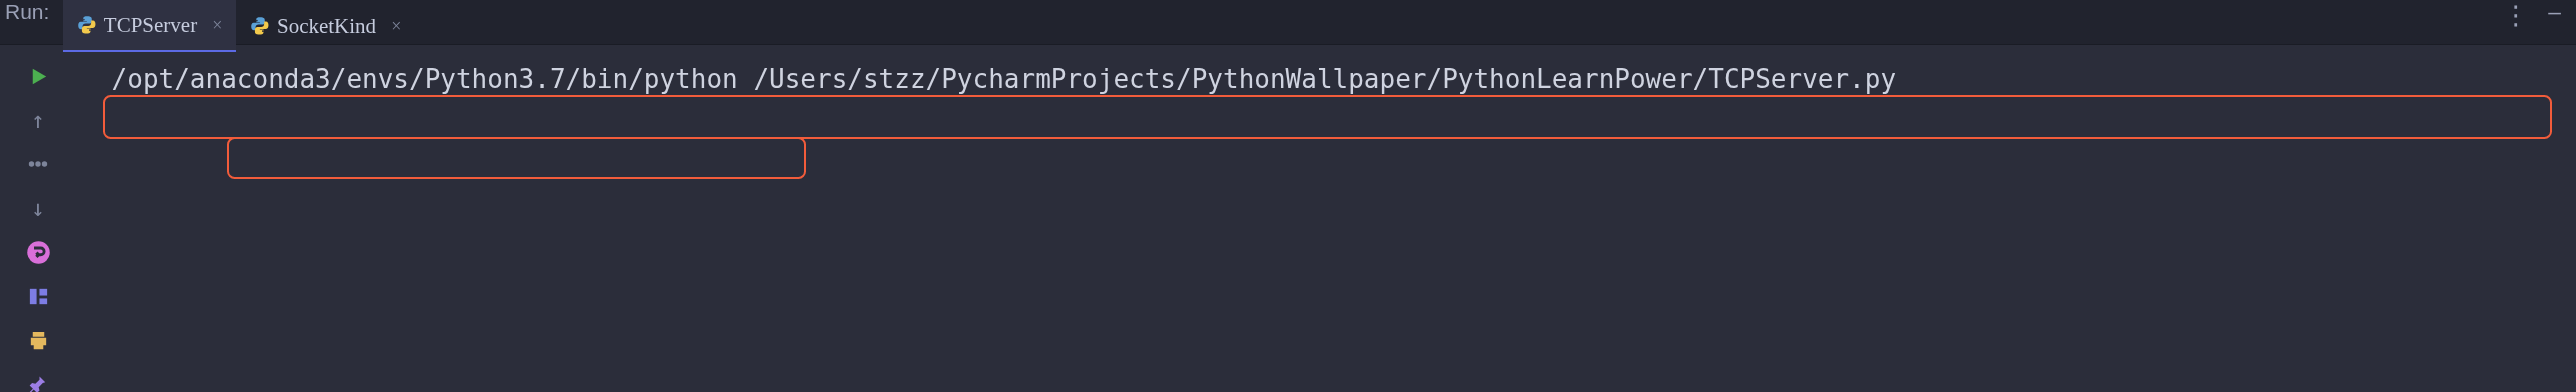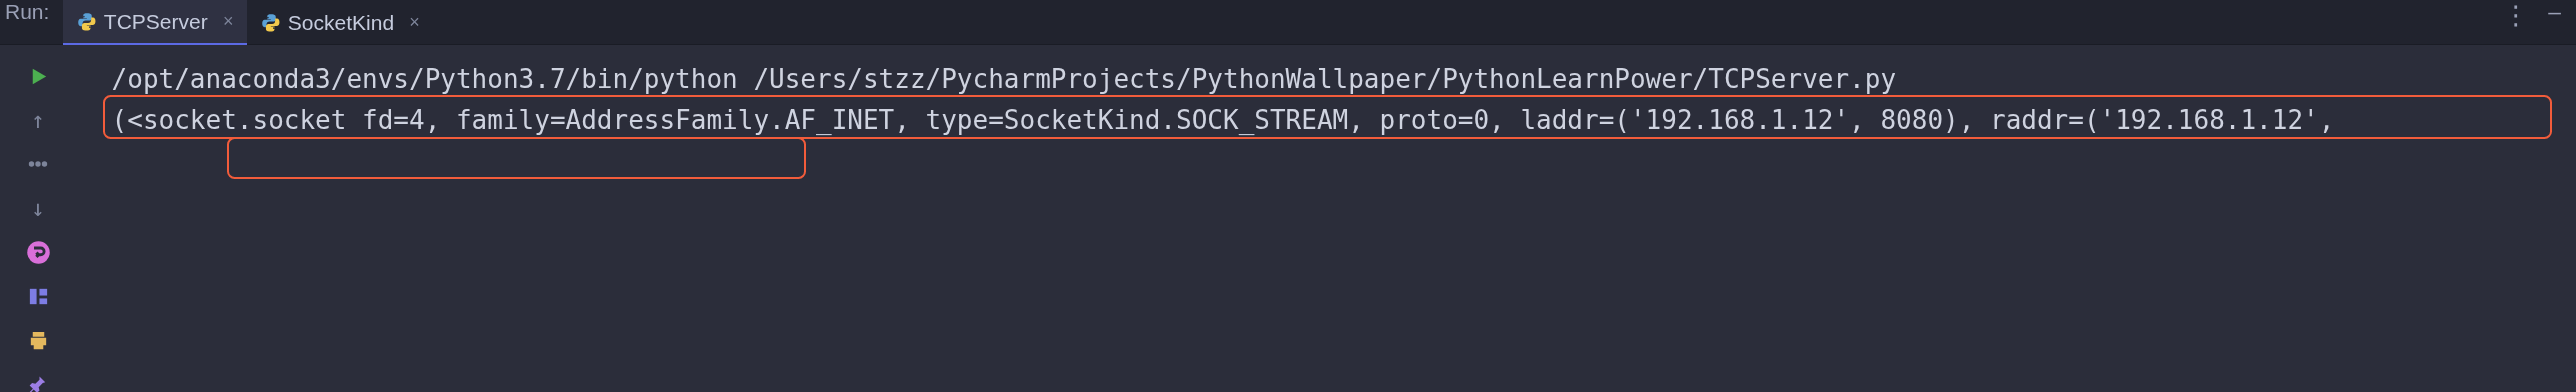--- a/index.html
+++ b/index.html
@@ -1,20 +1,20 @@
 <!DOCTYPE html>
 <html style="font-size:12px"><head>
 <meta charset="utf-8">
 <style>
   * { margin: 0; padding: 0; box-sizing: border-box; }
   html, body { width: 2576px; height: 392px; background: #2b2d3a; font-family: "Menlo", "Consolas", monospace; }
   .root { display: flex; flex-direction: column; width: 100%; height: 100%; }
   .tabbar { display: flex; height: 45px; background: #21232e; border-bottom: 0.8px solid #1a1c25; padding-left: 5px; }
   .run-label { color: #9aa0b6; font-size: 21px; font-family: sans-serif; margin-right: 13.6px; }
-  .tab { display: flex; align-items: center; height: 45px; padding: 0 13.6px; font-family: Liberation Sans, sans-serif; font-size: 21px; color: #c6ccde; gap: 7.6px; }
+  .tab { display: flex; align-items: center; height: 52px; padding: 0 13.6px; font-family: Liberation Serif, serif; font-size: 21px; color: #c6ccde; gap: 7.6px; }
   .tab.active { background: #2f3142; border-bottom: 2.3px solid #5c6ae4; }
   .py-icon { width: 19.7px; height: 19.7px; }
   .close-x { margin-left: 7.6px; color: #7d849a; font-size: 18px; }
   .spacer { flex: 1; }
   .more-v { color: #9aa0b6; font-size: 26px; margin-right: 18px; letter-spacing: 1.5px; }
   .body { display: flex; flex: 1; }
   .sidebar { width: 76px; display: flex; flex-direction: column; align-items: center; padding-top: 12px; gap: 6px; }
   .sb-btn { width: 38px; height: 38px; display: flex; align-items: center; justify-content: center; }
   svg { display: block; }
   .console { flex: 1; padding: 13.6px 0 0 7.6px; position: relative; }
@@ -95,21 +95,20 @@
       <div class="sb-btn">
         <svg width="19.7" height="19.7" viewBox="0 0 24 24">
             <path fill="#9b7de4" d="M14 3l7 7-3 1-5 5 1 4-3 3-4-4-5 5-1-1 5-5-4-4 3-3 4 1 5-5z"></path>
           </svg>
       </div>
 
     </div>
 
     <div class="console">
       <div class="line">/opt/anaconda3/envs/Python3.7/bin/python /Users/stzz/PycharmProjects/PythonWallpaper/PythonLearnPower/TCPServer.py</div>
-      <div class="line">(&lt;socket.socket fd=4, family=AddressFamily.AF_INET, type=SocketKind.SOCK_STREAM, proto=0, laddr=('192.168.1.12', 8080), raddr=('192.168.1.12', </div>
       <div class="line"></div>
 
       <div class="hl-box" style="left:27px; top:50px; width:2449px; height:44px;"></div>
       <div class="hl-box" style="left:151px; top:92px; width:579px; height:42px;"></div>
 
     </div>
 
   </div>
 </div>
 

